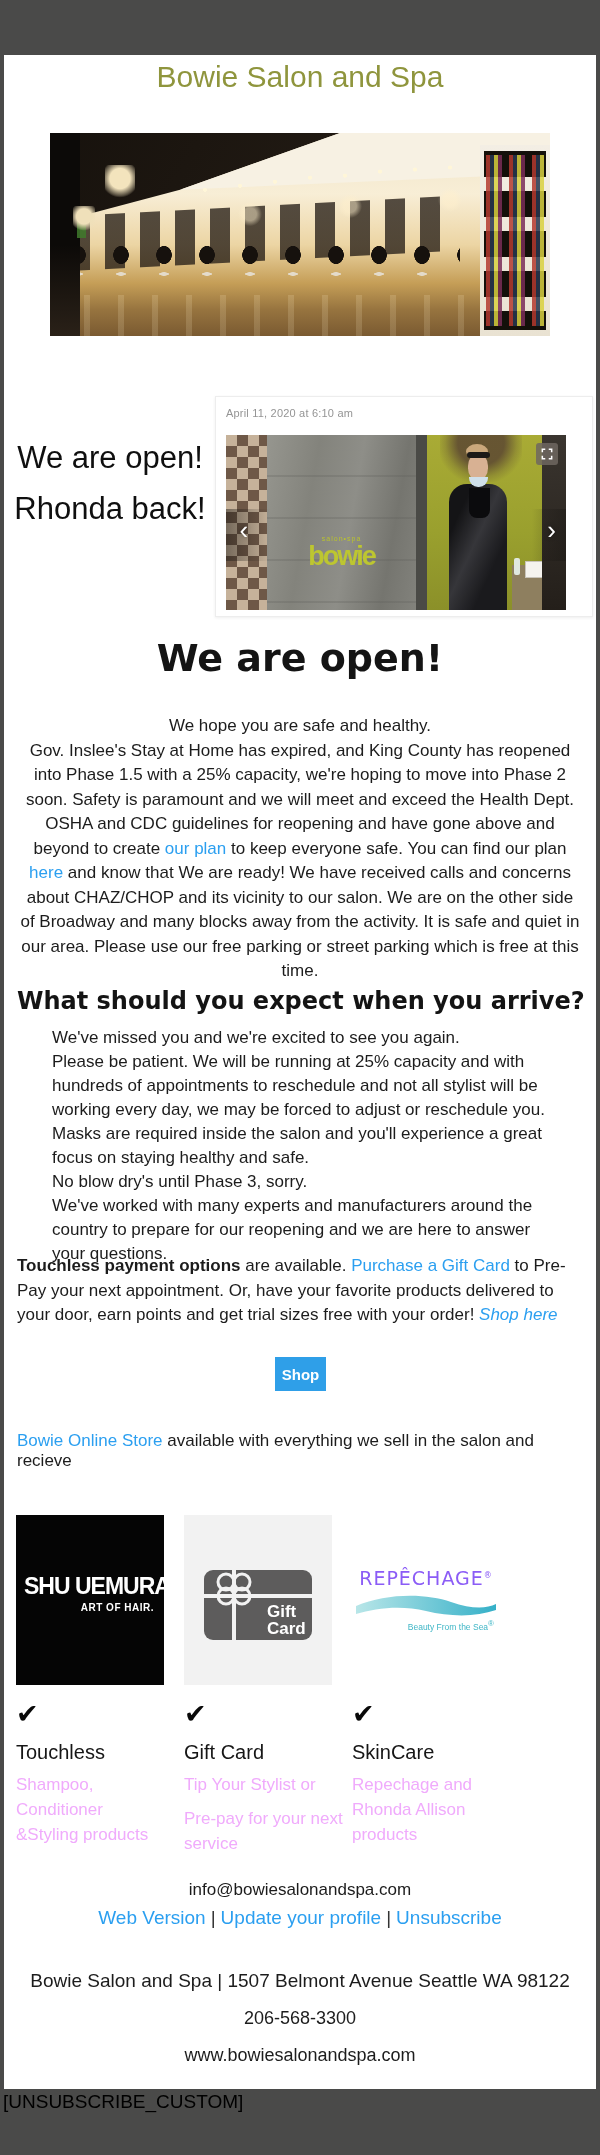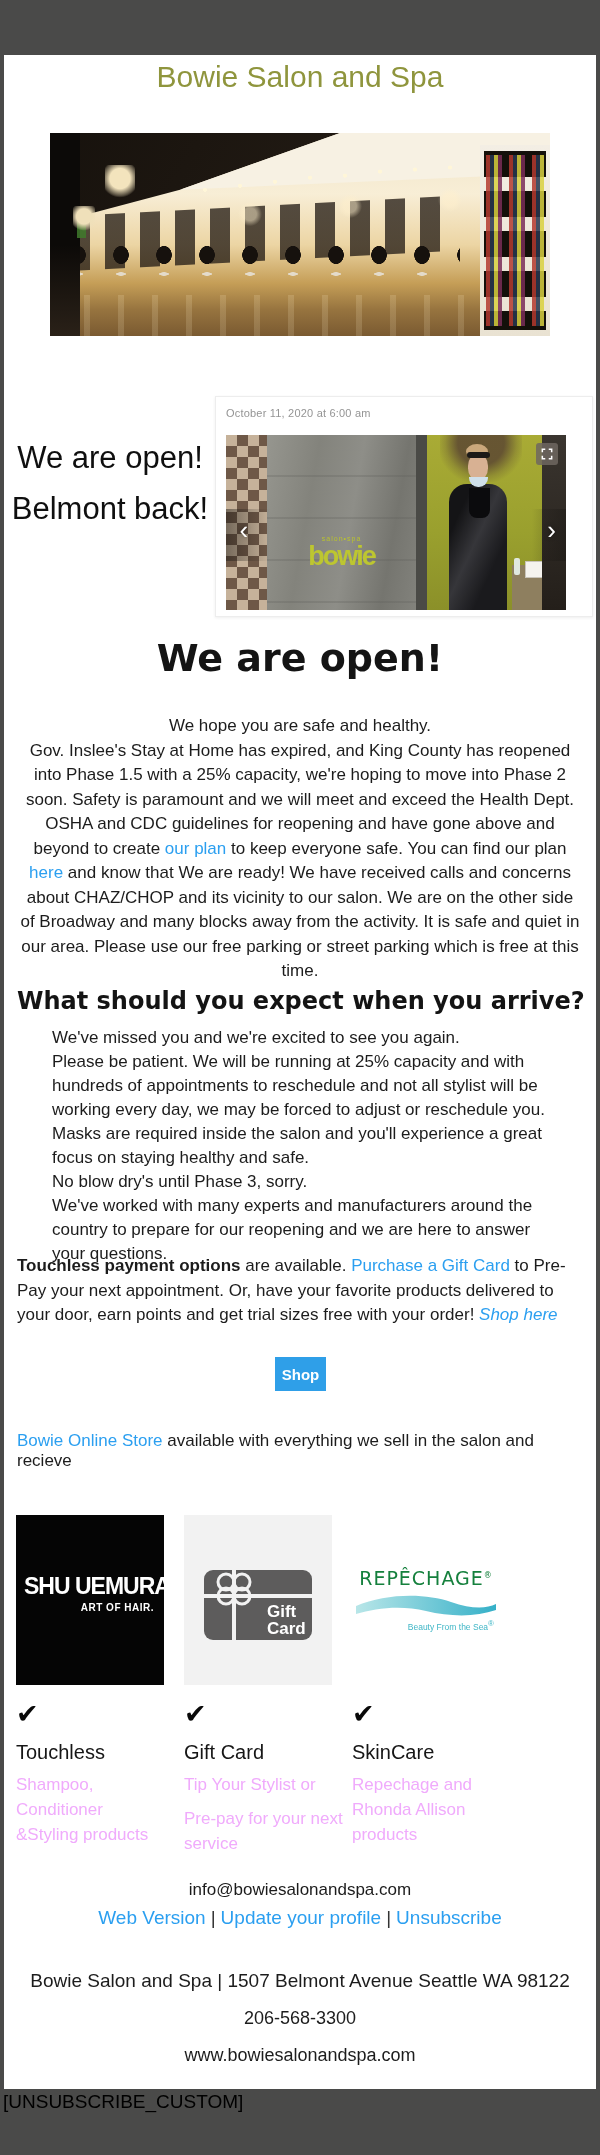--- a/index.html
+++ b/index.html
@@ -107,21 +107,21 @@
   .shipping{left:17px;top:1450px;font-size:21px;color:#1c1c1c;}
 
   .tile{top:1507px;width:148px;height:170px;overflow:hidden;cursor:pointer;}
   .tile1{left:16px;background:#050505;color:#fff;}
   .t1-inner{position:absolute;left:8px;right:10px;top:58px;text-align:right;}
   .t1-main{font-size:23px;font-weight:700;letter-spacing:-1px;white-space:nowrap;}
   .t1-sub{font-size:10px;font-weight:700;letter-spacing:.5px;margin-top:2px;}
   .tile2{left:184px;background:#f2f2f2;display:flex;align-items:center;justify-content:center;}
   .tile3{left:352px;background:#ffffff;}
   .t3-logo{position:absolute;left:0;right:0;top:52px;text-align:center;font-size:19px;letter-spacing:1px;
-    color:#15803d;font-family:"DejaVu Sans",sans-serif;}
+    color:#8b5cf6;font-family:"DejaVu Sans",sans-serif;}
   .t3-reg{font-size:8px;vertical-align:super;}
   .t3-wave{position:absolute;left:4px;top:76px;}
   .t3-tagline{position:absolute;right:6px;top:104px;font-size:8.5px;color:#3fb6c6;}
   .check{top:1690px;font-size:27px;font-weight:900;color:#090909;font-family:"DejaVu Sans",sans-serif;}
   .ck1{left:16px;} .ck2{left:184px;} .ck3{left:352px;}
   .ptitle{top:1733px;font-size:20px;color:#161616;}
   .pt1{left:16px;} .pt2{left:184px;} .pt3{left:352px;}
   .pdesc{top:1764px;width:163px;font-size:17px;line-height:25px;color:#f0abfc;}
   .pd1{left:16px;} .pd2{left:184px;} .pd3{left:352px;}
   .pdesc .para2{margin-top:9px;}
@@ -154,21 +154,21 @@
       <div class="h-shelf-rows"></div>
       <div class="h-shelf-products"></div>
     </div>
     <div class="h-left-dark"></div>
     <div class="h-green"></div>
     <div class="h-chand1"></div>
     <div class="h-chand2"></div>
   </div>
 
   <div class="embed-card abs">
-    <div class="embed-caption">October 11, 2020 at 6:00 am</div>
+    <div class="embed-caption">April 11, 2020 at 6:10 am</div>
     <div class="carousel">
       <div class="c-tiles"></div>
       <div class="c-door"></div>
       <div class="c-door-seams"></div>
       <div class="c-frame"></div>
       <div class="c-room"></div>
       <div class="c-plant"></div>
       <div class="c-jacket"></div>
       <div class="c-innershirt"></div>
       <div class="c-hairbun"></div>
@@ -190,21 +190,21 @@
       <div class="c-expand">
         <svg width="14" height="14" viewBox="0 0 24 24">
             <path d="M4 9V4h5M20 9V4h-5M4 15v5h5M20 15v5h-5" stroke="#fff" stroke-width="2.6" fill="none"></path>
           </svg>
       </div>
     </div>
   </div>
 
   <div class="welcome abs">
     <div>We are open!</div>
-    <div>Belmont back!</div>
+    <div>Rhonda back!</div>
   </div>
 
   <div class="h1-open abs">We are open!</div>
 
   <div class="intro-para abs">
     <span>We hope you are safe and healthy.</span><br>
     <span>Gov. Inslee's Stay at Home has expired, and King County has reopened into Phase 1.5 with a 25% capacity, we're hoping to move into Phase 2 soon. Safety is paramount and we will meet and exceed the Health Dept. OSHA and CDC guidelines for reopening and have gone above and beyond to create </span><a class="link">our plan</a><span> to keep everyone safe. You can find our plan </span><a class="link">here</a><span> and know that We are ready! We have received calls and concerns about CHAZ/CHOP and its vicinity to our salon. We are on the other side of Broadway and many blocks away from the activity. It is safe and quiet in our area. Please use our free parking or street parking which is free at this time.</span>
   </div>
 
   <div class="h2-expect abs">What should you expect when you arrive?</div>

